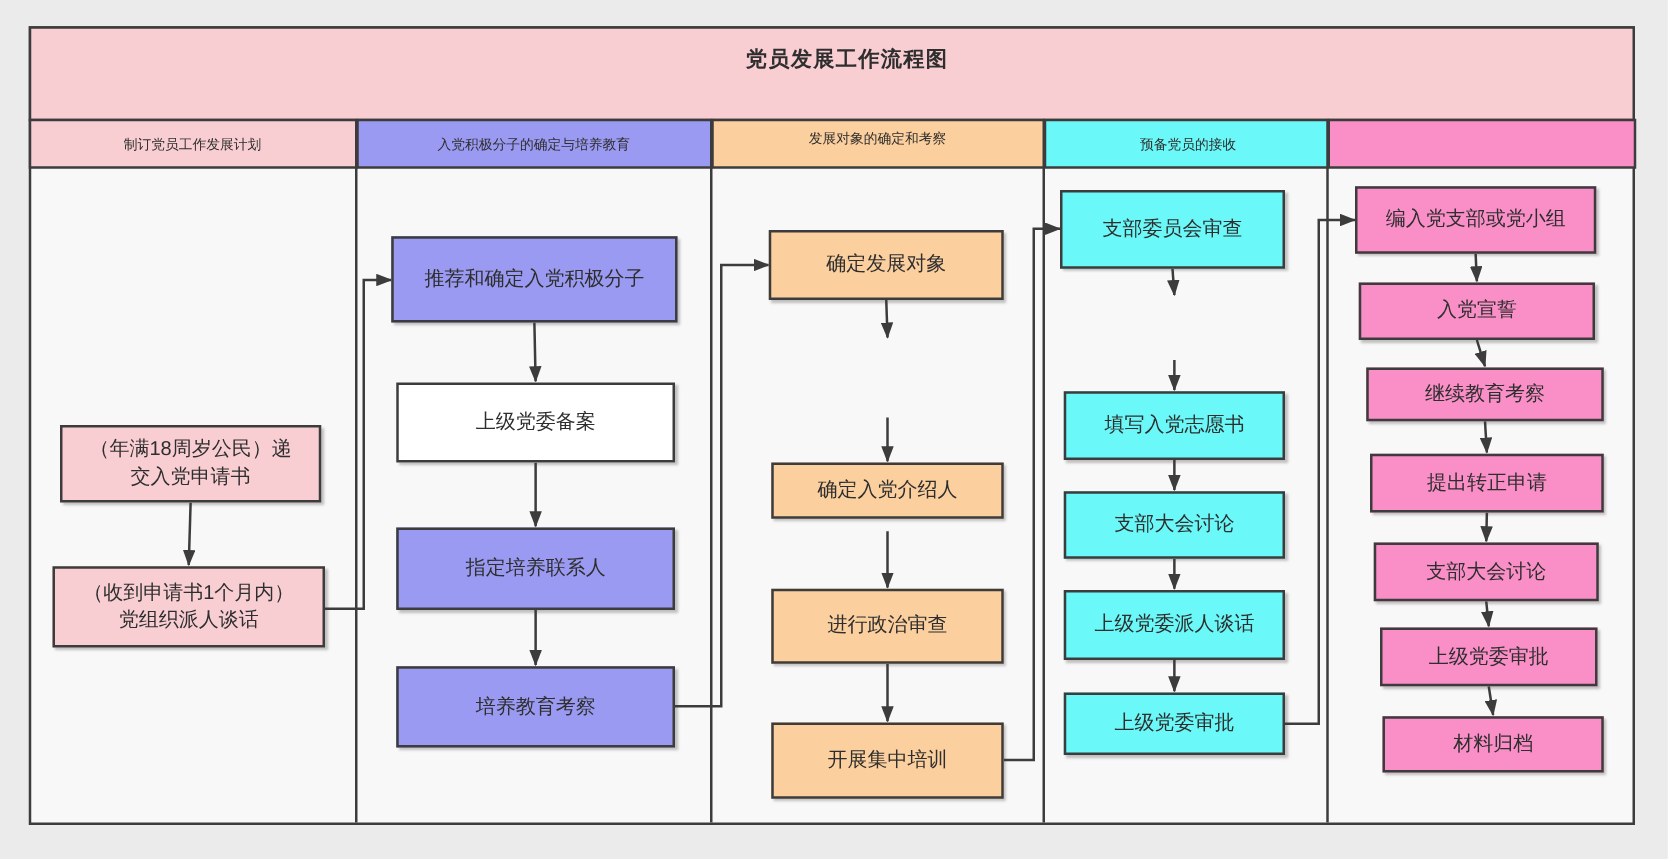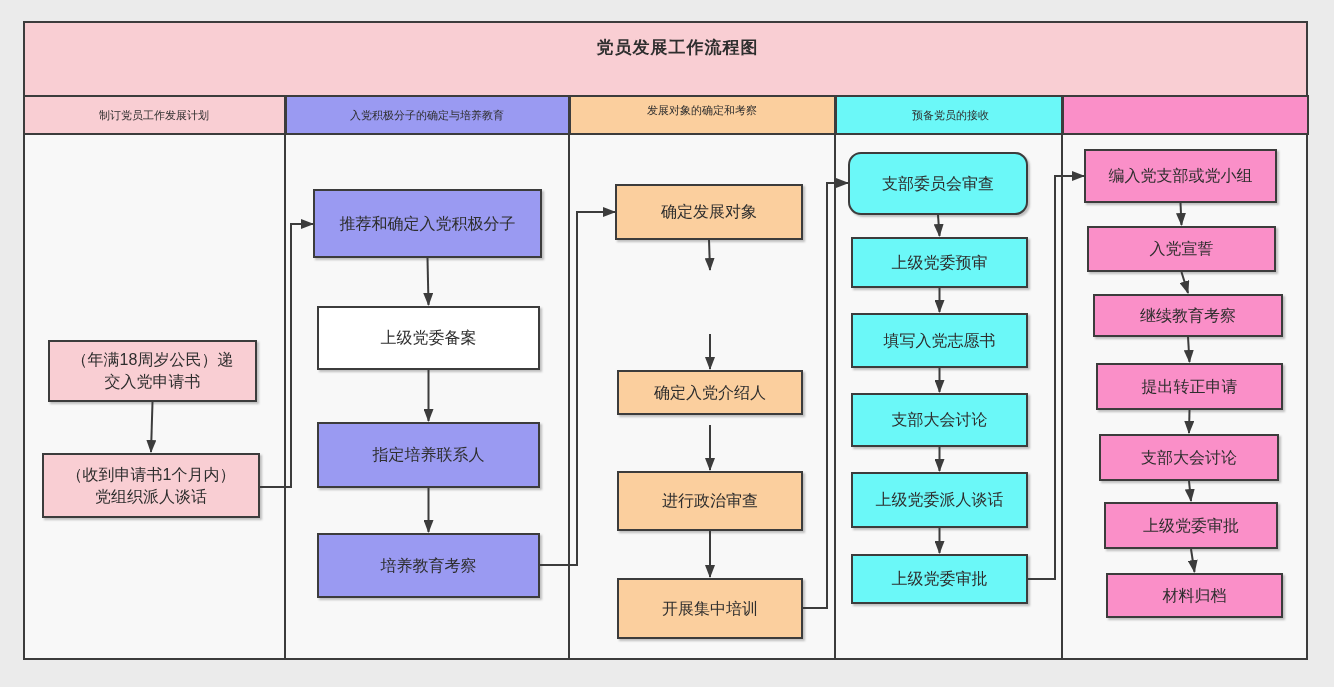--- a/index.html
+++ b/index.html
@@ -80,22 +80,21 @@
       <div class="node" style="left: 42px; top: 453px; width: 218px; height: 65px; background: rgb(249, 206, 211); border-color: rgb(60, 60, 60);">（收到申请书1个月内）
 党组织派人谈话</div>
       <div class="node" style="left: 313px; top: 189px; width: 229px; height: 69px; background: rgb(154, 154, 242); border-color: rgb(60, 60, 60);">推荐和确定入党积极分子</div>
       <div class="node" style="left: 317px; top: 306px; width: 223px; height: 64px; background: #ffffff; border-color: rgb(60, 60, 60);">上级党委备案</div>
       <div class="node" style="left: 317px; top: 422px; width: 223px; height: 66px; background: rgb(154, 154, 242); border-color: rgb(60, 60, 60);">指定培养联系人</div>
       <div class="node" style="left: 317px; top: 533px; width: 223px; height: 65px; background: rgb(154, 154, 242); border-color: rgb(60, 60, 60);">培养教育考察</div>
       <div class="node" style="left: 615px; top: 184px; width: 188px; height: 56px; background: rgb(251, 207, 158); border-color: rgb(60, 60, 60);">确定发展对象</div>
       <div class="node" style="left: 617px; top: 370px; width: 186px; height: 45px; background: rgb(251, 207, 158); border-color: rgb(60, 60, 60);">确定入党介绍人</div>
       <div class="node" style="left: 617px; top: 471px; width: 186px; height: 60px; background: rgb(251, 207, 158); border-color: rgb(60, 60, 60);">进行政治审查</div>
       <div class="node" style="left: 617px; top: 578px; width: 186px; height: 61px; background: rgb(251, 207, 158); border-color: rgb(60, 60, 60);">开展集中培训</div>
-      <div class="node" style="left: 848px; top: 152px; width: 180px; height: 63px; background: rgb(107, 248, 248); border-color: rgb(60, 60, 60); border-radius: 13px;">支部委员会审查</div>
-      <div class="node" style="left: 851px; top: 237px; width: 177px; height: 51px; background: rgb(107, 248, 248); border-color: rgb(60, 60, 60);">上级党委预审</div>
+      <div class="node" style="left: 848px; top: 152px; width: 180px; height: 63px; background: rgb(107, 248, 248); border-color: rgb(60, 60, 60);">支部委员会审查</div>
       <div class="node" style="left: 851px; top: 313px; width: 177px; height: 55px; background: rgb(107, 248, 248); border-color: rgb(60, 60, 60);">填写入党志愿书</div>
       <div class="node" style="left: 851px; top: 393px; width: 177px; height: 54px; background: rgb(107, 248, 248); border-color: rgb(60, 60, 60);">支部大会讨论</div>
       <div class="node" style="left: 851px; top: 472px; width: 177px; height: 56px; background: rgb(107, 248, 248); border-color: rgb(60, 60, 60);">上级党委派人谈话</div>
       <div class="node" style="left: 851px; top: 554px; width: 177px; height: 50px; background: rgb(107, 248, 248); border-color: rgb(60, 60, 60);">上级党委审批</div>
       <div class="node" style="left: 1084px; top: 149px; width: 193px; height: 54px; background: rgb(250, 143, 200); border-color: rgb(60, 60, 60);">编入党支部或党小组</div>
       <div class="node" style="left: 1087px; top: 226px; width: 189px; height: 46px; background: rgb(250, 143, 200); border-color: rgb(60, 60, 60);">入党宣誓</div>
       <div class="node" style="left: 1093px; top: 294px; width: 190px; height: 43px; background: rgb(250, 143, 200); border-color: rgb(60, 60, 60);">继续教育考察</div>
       <div class="node" style="left: 1096px; top: 363px; width: 187px; height: 47px; background: rgb(250, 143, 200); border-color: rgb(60, 60, 60); text-align: center;">提出转正申请</div>
       <div class="node" style="left: 1099px; top: 434px; width: 180px; height: 47px; background: rgb(250, 143, 200); border-color: rgb(60, 60, 60);">支部大会讨论</div>
       <div class="node" style="left: 1104px; top: 502px; width: 174px; height: 47px; background: rgb(250, 143, 200); border-color: rgb(60, 60, 60);">上级党委审批</div>

